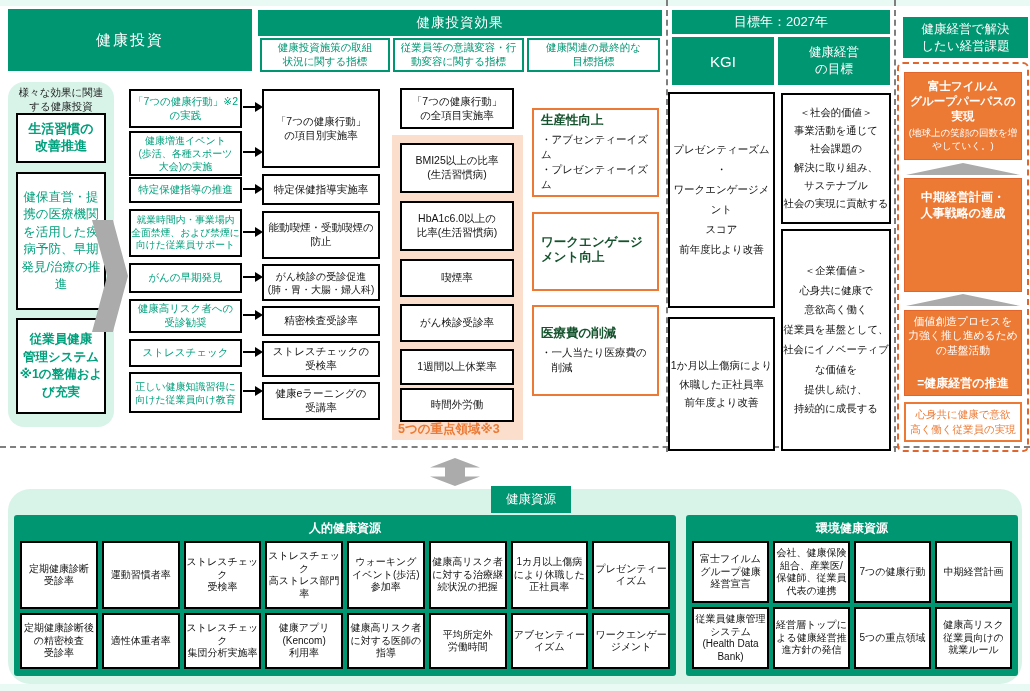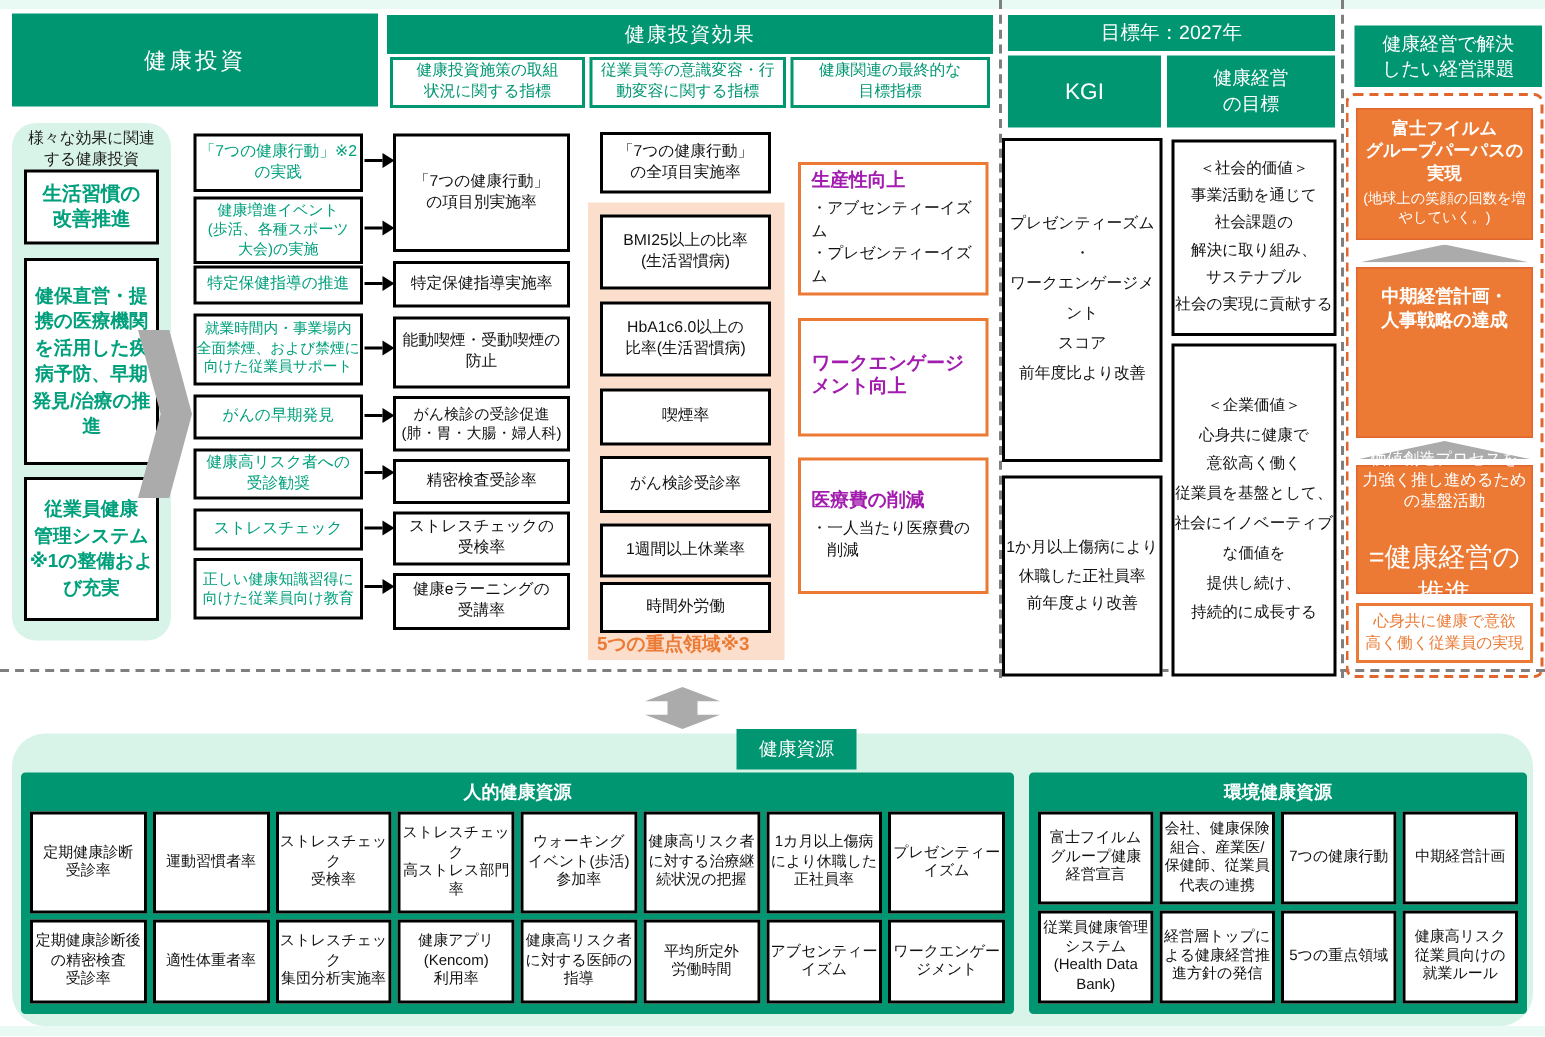--- a/index.html
+++ b/index.html
@@ -31,21 +31,21 @@
   .harrow:after{content:"";position:absolute;right:-8px;top:-4px;border-left:8px solid #000;border-top:5px solid transparent;border-bottom:5px solid transparent;}
   .chevron-up{position:absolute;background:var(--gray);clip-path:polygon(50% 0,100% 100%,0 100%);}
   .blockarrow-right{position:absolute;background:var(--gray);clip-path:polygon(0 0,58% 0,100% 50%,58% 100%,0 100%,42% 50%);}
   .updown{position:absolute;background:var(--gray);clip-path:polygon(50% 0,100% 34%,70% 34%,70% 66%,100% 66%,50% 100%,0 66%,30% 66%,30% 34%,0 34%);}
   .obox{position:absolute;background:var(--orange);color:#fff;display:flex;flex-direction:column;align-items:center;justify-content:center;text-align:center;border:1px solid var(--orangeline);}
   .panel{position:absolute;background:var(--green);border-radius:3px;}
   .panel .ptitle{height:26px;display:flex;align-items:center;justify-content:center;color:#fff;font-weight:bold;font-size:12px;}
   .pgrid{display:grid;gap:4px;margin:0 6px;height:128px;}
   .cell{background:#fff;border:2px solid #000;display:flex;align-items:center;justify-content:center;text-align:center;font-size:10px;line-height:1.25;white-space:pre-line;color:#111;}
   .tbox{background:#fff;border:2px solid var(--orange);display:flex;flex-direction:column;justify-content:center;padding:6px 7px;}
-  .tbox .ttl{font-weight:bold;font-size:12.5px;color:#a21caf;white-space:pre-line;line-height:1.2;margin-bottom:4px;}
+  .tbox .ttl{font-weight:bold;font-size:12.5px;color:#14532d;white-space:pre-line;line-height:1.2;margin-bottom:4px;}
   .tbox .bdy{font-size:10.5px;color:#111;white-space:pre-line;line-height:1.45;}
 </style>
 </head>
 <body>
 
 <div id="stage">
 
   <div class="strip" style="top:0;height:6px;"></div>
   <div class="strip" style="top:684px;height:7px;"></div>
 
@@ -66,21 +66,21 @@
   <div class="ghead abs" style="left:778px;top:37px;width:112px;height:48px;font-size:12.5px;line-height:1.35;">健康経営
 の目標</div>
   <div class="ghead abs" style="left:903px;top:17px;width:125px;height:41px;font-size:12.5px;line-height:1.35;">健康経営で解決
 したい経営課題</div>
 
   <div class="mintpanel" style="left:8px;top:82px;width:106px;height:345px;"></div>
   <div class="abs cen t" style="left:10px;top:86px;width:102px;font-size:10.5px;color:#1d1d1d;line-height:1.3;">様々な効果に関連
 する健康投資</div>
   <div class="box abs t" style="left:16px;top:113px;width:90px;height:50px;font-size:13px;font-weight:bold;color:var(--greentext);">生活習慣の
 改善推進</div>
-  <div class="box abs t" style="left:16px;top:172px;width:90px;height:138px;font-size:12.5px;font-weight:bold;color:var(--greentext);padding:2px;line-height:1.4;">健保直営・提携の医療機関を活用した疾病予防、早期発見/治療の推進</div>
+  <div class="box abs t" style="left:16px;top:172px;width:90px;height:138px;font-size:12.5px;font-weight:normal;color:var(--greentext);padding:2px;line-height:1.4;">健保直営・提携の医療機関を活用した疾病予防、早期発見/治療の推進</div>
   <div class="box abs t" style="left:16px;top:318px;width:90px;height:96px;font-size:12.5px;font-weight:bold;color:var(--greentext);line-height:1.4;">従業員健康
 管理システム
 ※1の整備およ
 び充実</div>
   <div class="blockarrow-right" style="left:92px;top:220px;width:36px;height:112px;"></div>
 
   <div class="box gtext abs t" style="left:129px;top:89px;width:113px;height:39px;">「7つの健康行動」※2
 の実践</div>
   <div class="box gtext abs t" style="left:129px;top:131px;width:113px;height:45px;font-size:10px;">健康増進イベント
 (歩活、各種スポーツ
@@ -177,21 +177,21 @@
 やしていく。)</div>
   </div>
   <div class="chevron-up" style="left:906px;top:163px;width:114px;height:12px;"></div>
   <div class="obox t" style="left:904px;top:178px;width:118px;height:114px;justify-content:flex-start;padding-top:10px;font-weight:bold;font-size:12px;line-height:1.35;">中期経営計画・
 人事戦略の達成</div>
   <div class="chevron-up" style="left:906px;top:294px;width:114px;height:12px;"></div>
   <div class="obox" style="left:904px;top:310px;width:118px;height:86px;align-items:center;">
     <div class="t" style="font-size:10.8px;line-height:1.3;">価値創造プロセスを
 力強く推し進めるため
 の基盤活動</div>
-    <div class="t" style="font-size:18px;font-weight:normal;margin-top:18px;">=健康経営の推進</div>
+    <div class="t" style="font-size:12px;font-weight:bold;margin-top:18px;">=健康経営の推進</div>
   </div>
   <div class="abs cen t" style="left:904px;top:402px;width:118px;height:40px;background:#fff;border:2px solid var(--orange);color:var(--orange);font-size:10.5px;line-height:1.4;">心身共に健康で意欲
 高く働く従業員の実現</div>
 
   <div class="updown" style="left:430px;top:458px;width:50px;height:28px;"></div>
 
   <div class="mintpanel" style="left:8px;top:489px;width:1014px;height:195px;border-radius:22px;"></div>
   <div class="ghead abs" style="left:491px;top:486px;width:80px;height:27px;font-size:12.5px;">健康資源</div>
 
   <div class="panel" style="left:14px;top:515px;width:662px;height:161px;">

